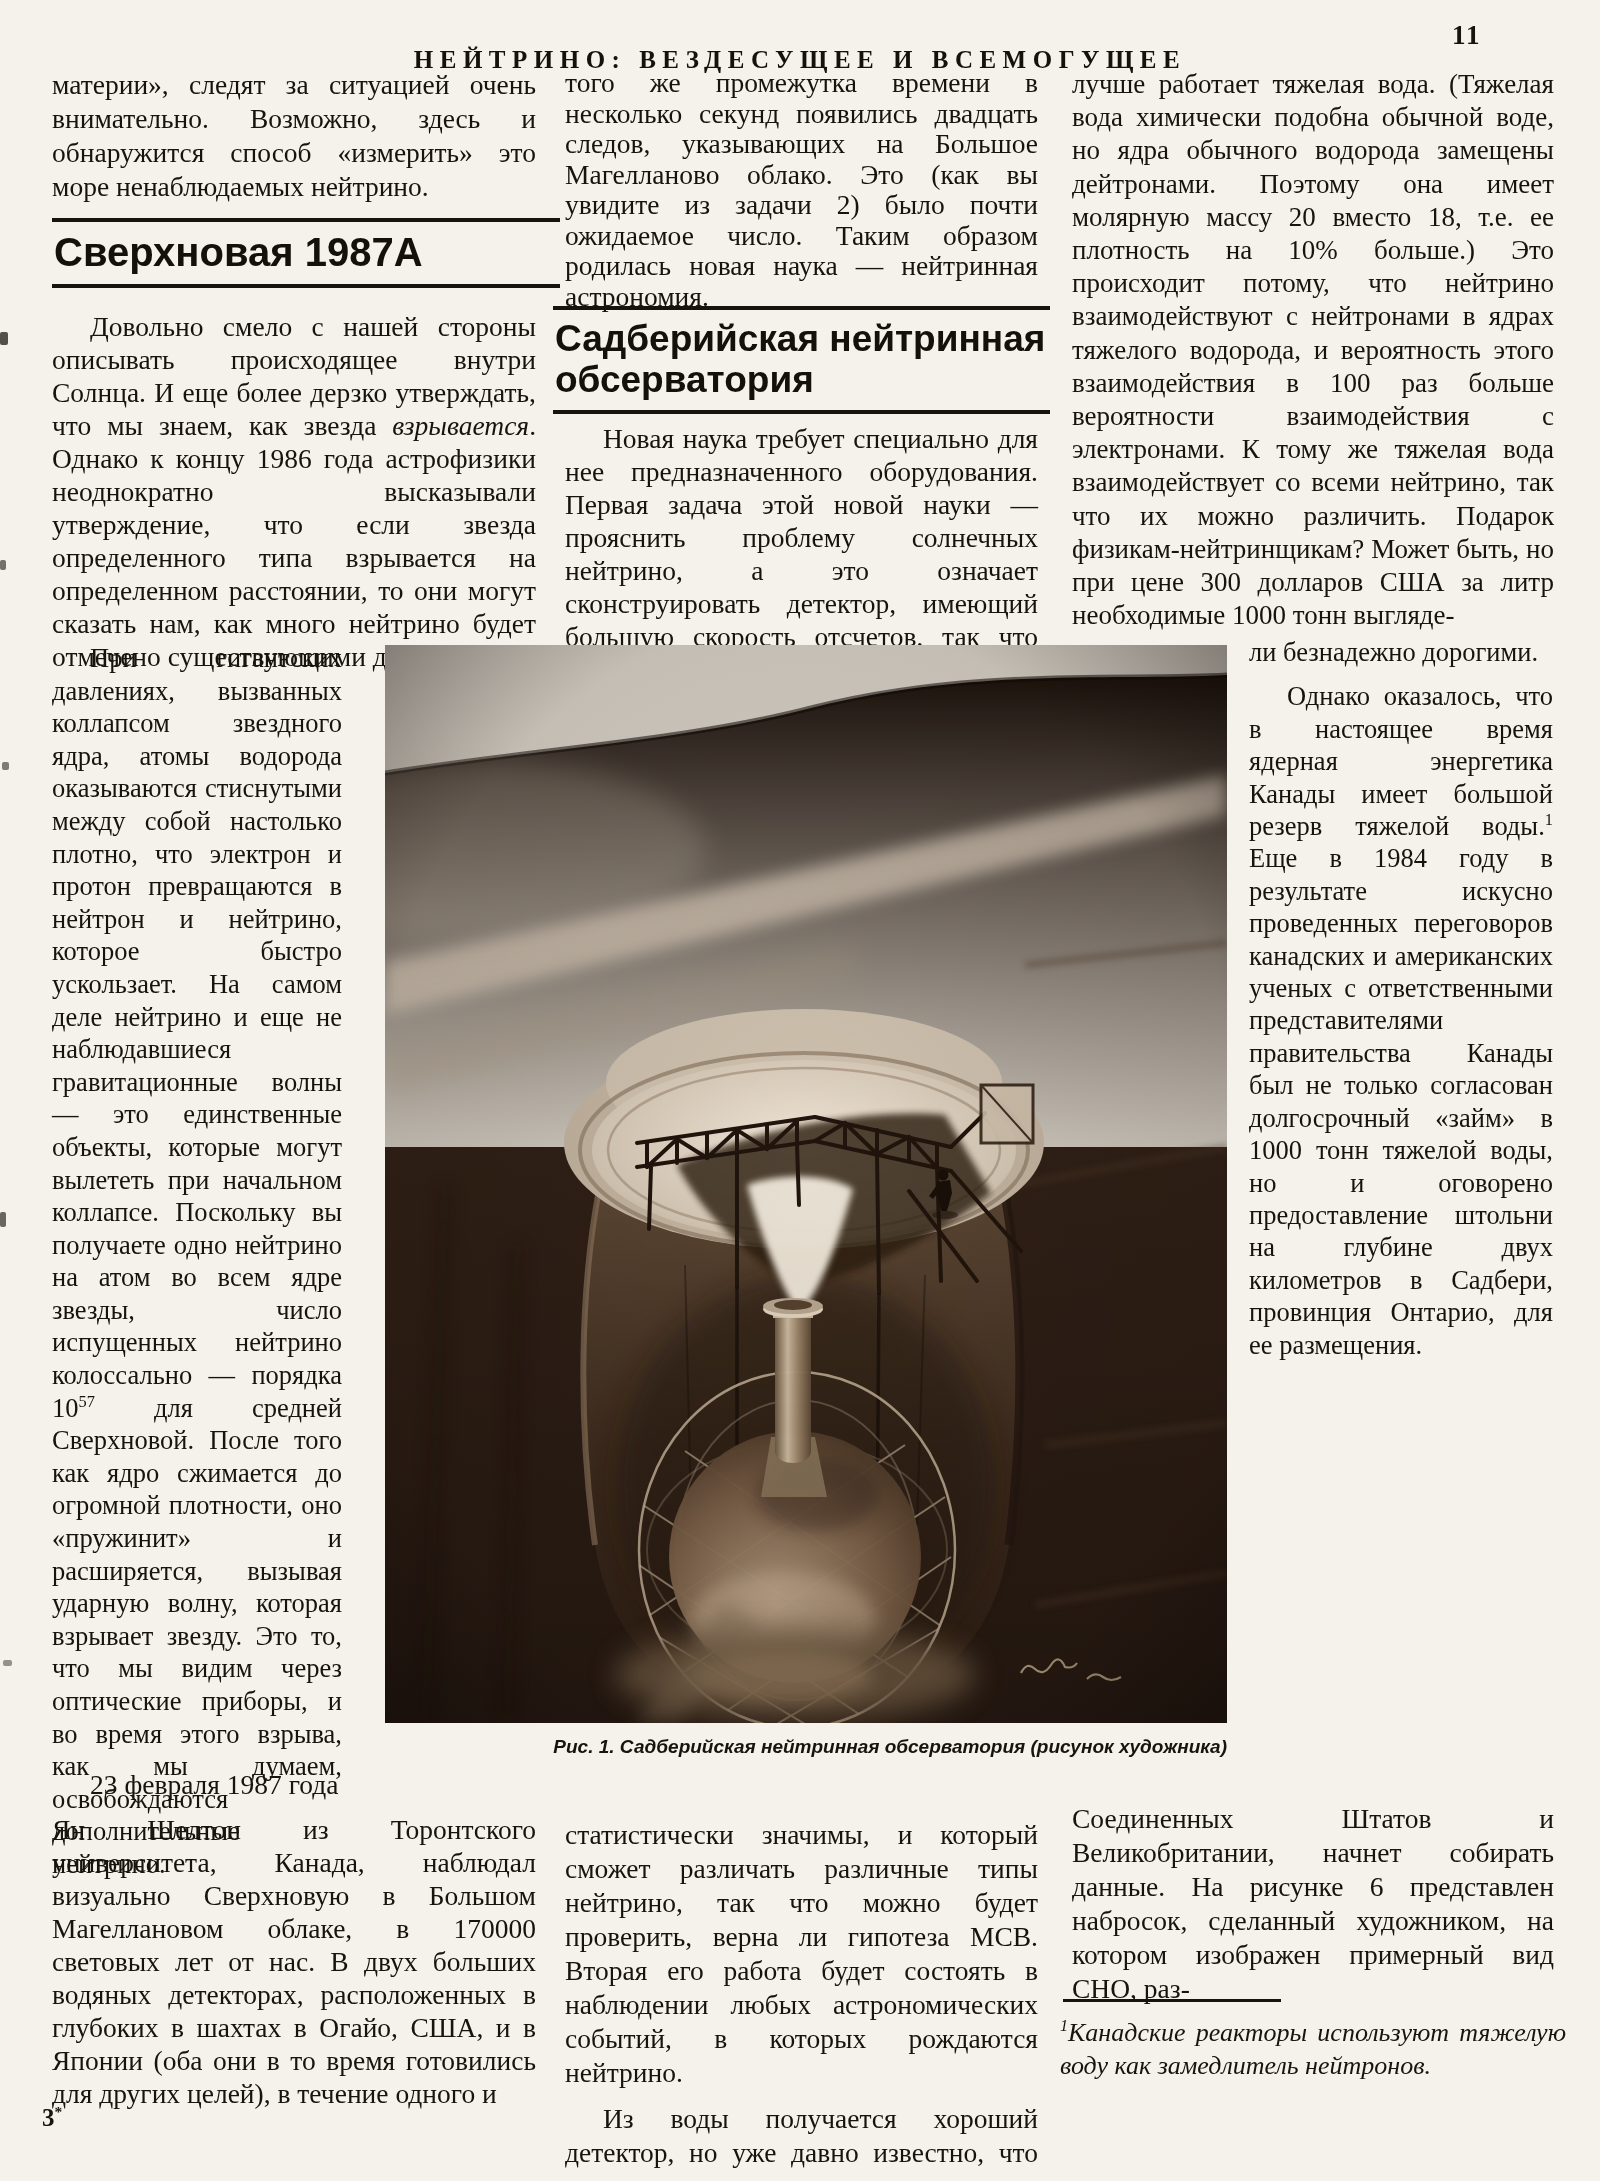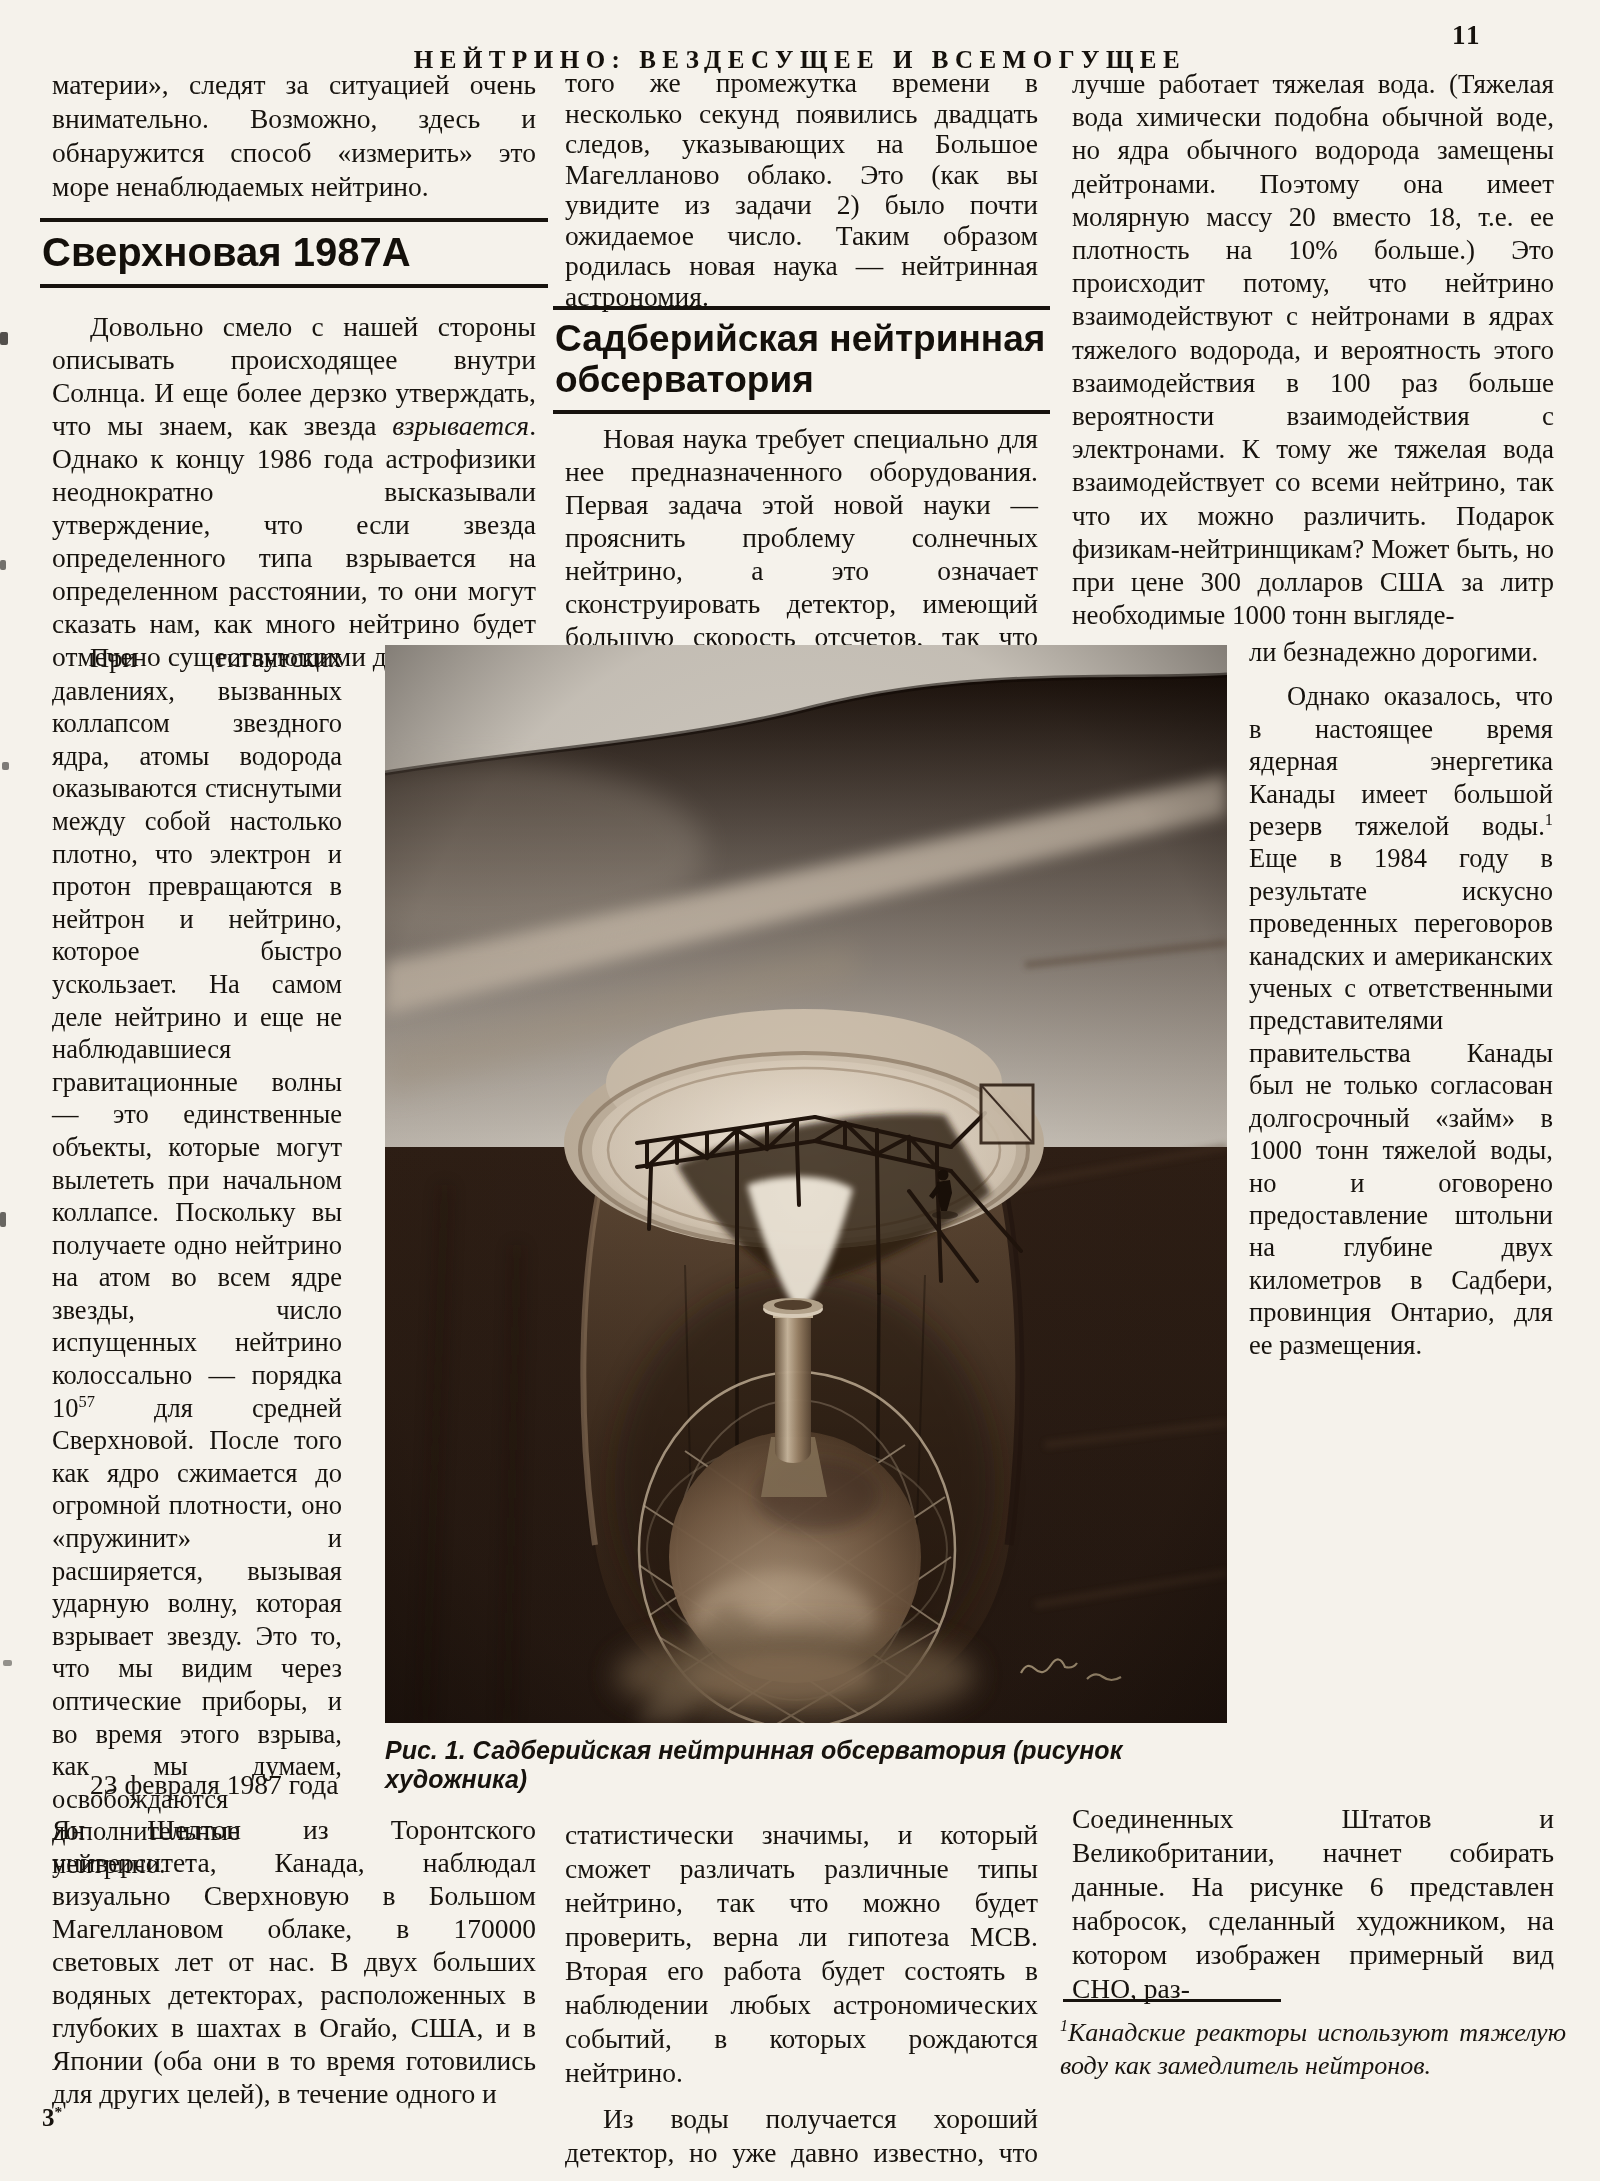--- a/index.html
+++ b/index.html
@@ -20,25 +20,25 @@
   }
   .hdr-num{
     position:absolute; top:20px; left:1452px; width:80px; text-align:left;
     font-size:27px; font-weight:700; letter-spacing:2px;
   }
   .sect{
     position:absolute; font-family:"Liberation Sans", sans-serif; font-weight:700;
     color:#14100b; border-top:4px solid #17130e; border-bottom:4px solid #17130e;
     padding:8px 0 10px 2px;
   }
-  .sect1{font-size:40px; line-height:44px;}
+  .sect1{font-size:40px; line-height:44px;margin-left:12px;}
   .sect2{font-size:37px; line-height:41px;}
   .caption{
     position:absolute; font-family:"Liberation Sans", sans-serif;
-    font-style:italic; font-weight:700; font-size:25px; text-align:left;
+    font-style:italic; font-weight:700; font-size:19px; text-align:right;
   }
   .fnrule{position:absolute; height:3px; background:#17130e;}
   .footnote{
     position:absolute; font-style:italic; font-size:26px; line-height:33px;
     text-align:justify;
   }
   .sigmark{position:absolute; font-size:25px; font-weight:700;}
   .figure{position:absolute; left:385px; top:645px; width:842px; height:1078px;}
   .speck{position:absolute; background:#1c1a17; border-radius:2px;}
 </style>

